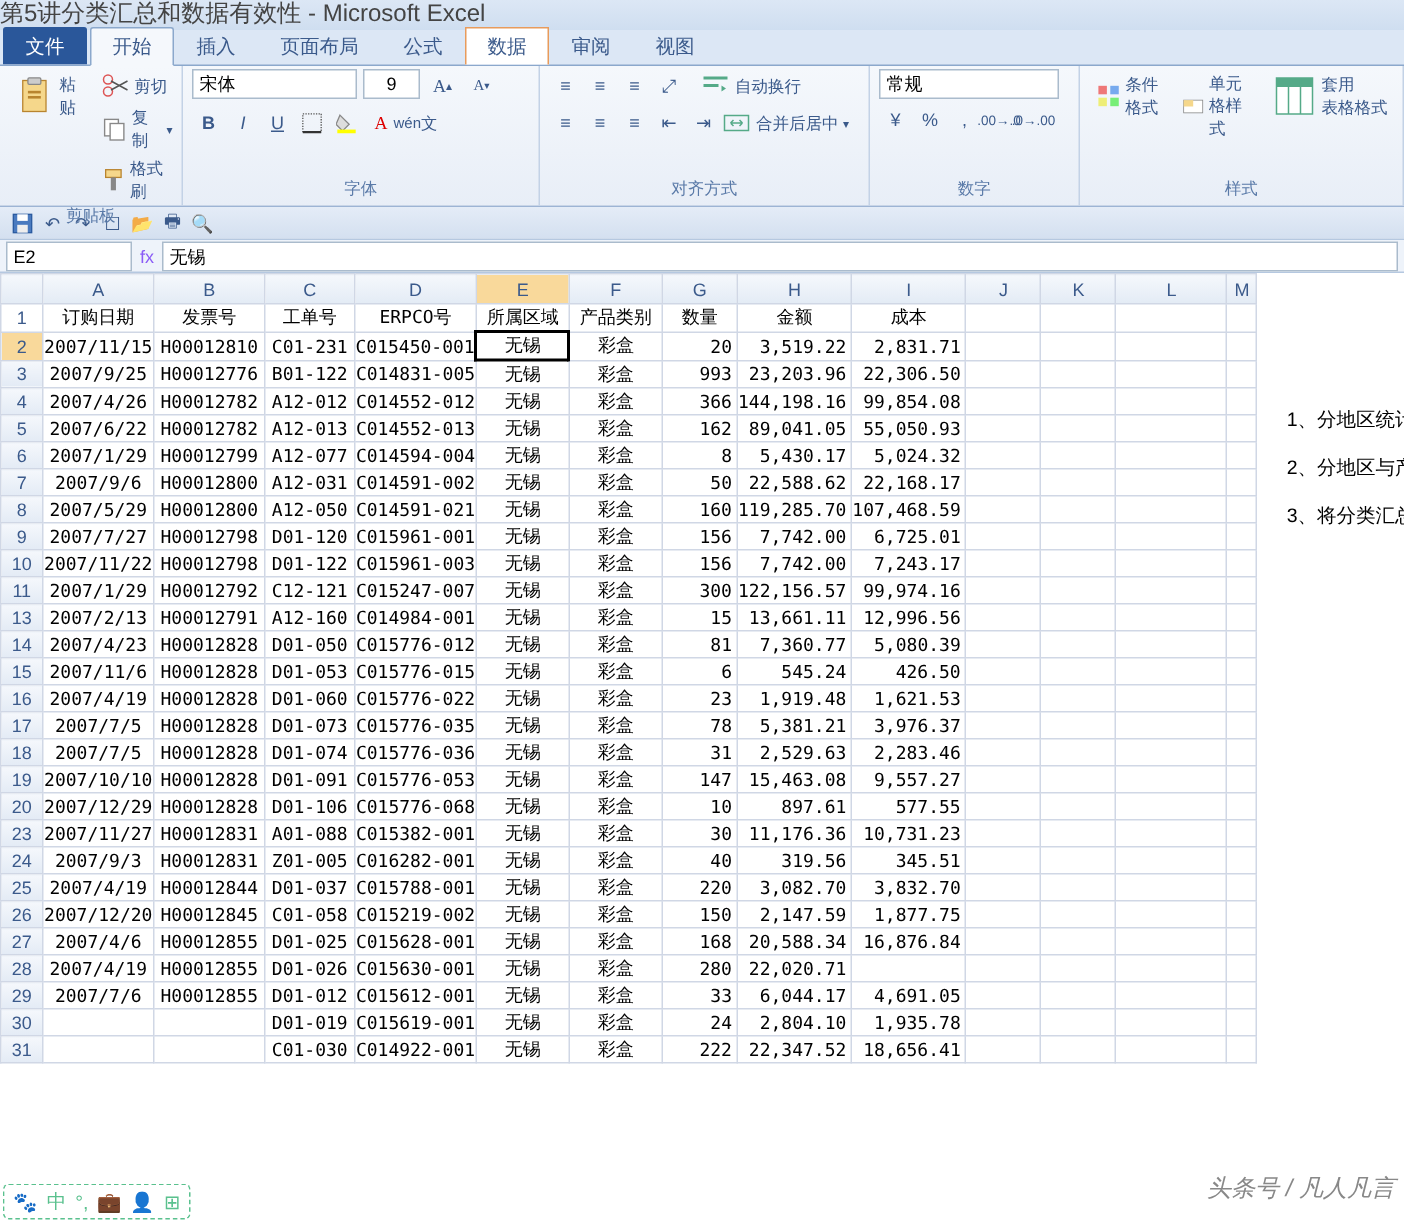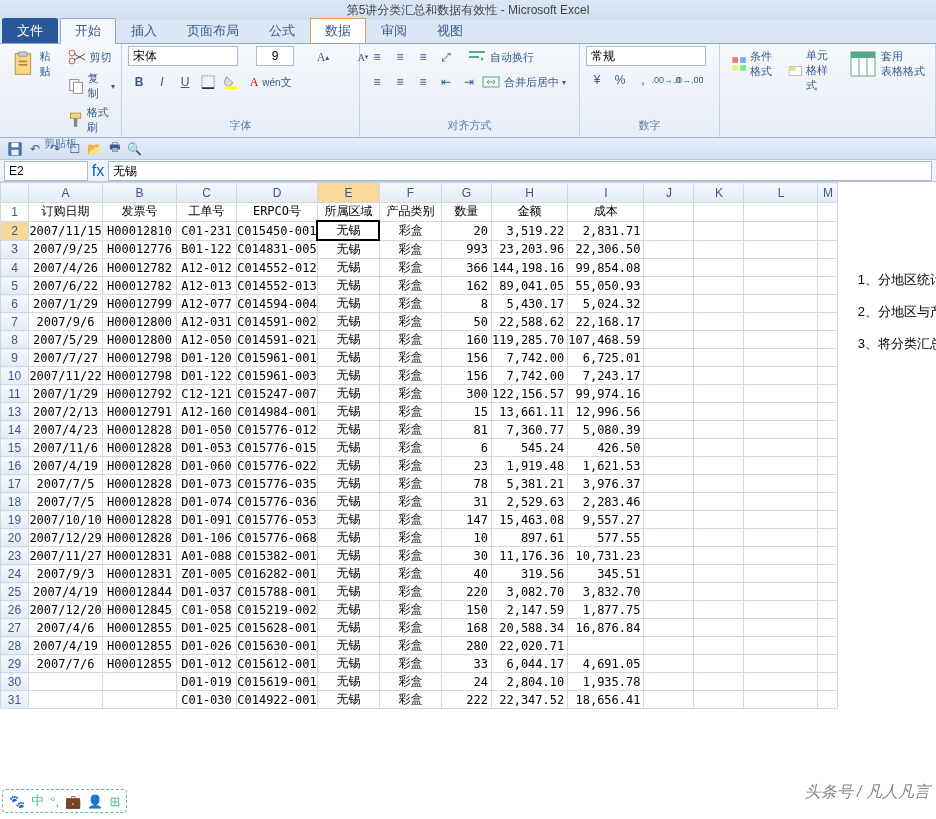--- a/index.html
+++ b/index.html
@@ -1,41 +1,41 @@
 <!DOCTYPE html>
 <html><head>
 <meta charset="utf-8">
 <style>
 *{box-sizing:border-box;margin:0;padding:0;font-family:"Microsoft YaHei","SimSun",Arial,sans-serif}
 body{background:#fff;overflow:hidden;width:936px;height:819px;position:relative}
-.title-bar{height:20px;background:linear-gradient(#dce7f5,#cfdef0);text-align:center;font-size:12px;line-height:20px;color:#444}
+.title-bar{height:20px;background:linear-gradient(#dce7f5,#cfdef0);font-size:16px;line-height:20px;color:#444}
 .tabs{height:24px;background:#dce7f5;display:flex;align-items:flex-end;padding-left:2px;border-bottom:1px solid #8ba8cc}
 .tab{padding:3px 14px;font-size:13px;color:#3b5a8b;cursor:pointer;border:1px solid transparent;border-bottom:none}
 .tab.file{background:#2a579a;color:#fff;border-radius:2px 2px 0 0;margin-right:2px}
 .tab.active{background:#f5f8fc;border:1px solid #8ba8cc;border-bottom:1px solid #f5f8fc;margin-bottom:-1px;border-radius:2px 2px 0 0}
 .tab.hot{border:1px solid #e89b5c;border-bottom:none;background:#fff}
 .ribbon{height:94px;background:linear-gradient(#f5f8fc,#e8eef7);display:flex;border-bottom:1px solid #9db4d4}
 .grp{border-right:1px solid #c3d2e6;padding:2px 6px;display:flex;flex-direction:column;justify-content:space-between;position:relative}
 .grp-lbl{font-size:11px;color:#5a7aa8;text-align:center;padding-bottom:2px}
 .grp-body{flex:1;display:flex;align-items:flex-start;gap:4px}
 .btn-big{display:flex;flex-direction:row;align-items:center;gap:2px;padding:2px 4px;cursor:pointer;font-size:11px;color:#3b5a8b}
 .ico{width:20px;height:20px;display:inline-block}
 .ico-lg{width:32px;height:32px}
 .small-row{display:flex;align-items:center;gap:3px;font-size:11px;color:#3b5a8b;padding:1px 0;cursor:pointer}
 .font-box{display:flex;flex-direction:column;gap:3px}
-.font-sel{display:flex;gap:18px}
+.font-sel{display:flex;gap:4px}
 .font-name{width:110px;height:20px;border:1px solid #abc;background:#fff;font-size:12px;padding:0 4px;line-height:18px}
 .font-sz{width:38px;height:20px;border:1px solid #abc;background:#fff;font-size:12px;text-align:center;line-height:18px}
 .btn-row{display:flex;gap:1px}
 .tbtn{width:22px;height:22px;border:1px solid transparent;display:flex;align-items:center;justify-content:center;font-size:12px;cursor:pointer;color:#3b5a8b}
 .qat{height:22px;background:linear-gradient(#e4ecf7,#d4e0f0);display:flex;align-items:center;gap:2px;padding:0 6px;border-bottom:1px solid #b5c8e0}
 .qat .tbtn{width:18px;height:18px}
 .namebar{height:22px;background:#eef3fa;display:flex;align-items:center;border-bottom:1px solid #b5c8e0}
 .namebox{width:84px;height:20px;border:1px solid #abc;background:#fff;font-size:12px;padding:0 4px;line-height:18px;margin-left:4px}
-.fx{width:20px;text-align:center;color:#0369a1;font-size:16px}
+.fx{width:20px;text-align:center;color:#8b5cf6;font-size:12px}
 .formula{flex:1;height:20px;border:1px solid #abc;background:#fff;font-size:12px;padding:0 4px;line-height:18px;margin-right:4px}
 .sheet{position:relative;height:630px;overflow:hidden}
 table{border-collapse:collapse;table-layout:fixed}
 th,td{border:1px solid #d0d7e5;font-size:12px;height:17px;padding:0;text-align:center;vertical-align:middle;white-space:nowrap;overflow:hidden}
 .colhdr th{background:linear-gradient(#f5f8fc,#e3ebf5);color:#3b5a8b;font-weight:normal;height:20px}
 .colhdr th.sel{background:#f9d99b}
 .rowhdr{background:linear-gradient(#f5f8fc,#e3ebf5);color:#3b5a8b;width:28px}
 .rowhdr.sel{background:#f9d99b}
 .corner{background:#e3ebf5;width:28px}
 .datacell{font-family:"SimSun",monospace}
@@ -210,20 +210,21 @@
           <svg class="ico-lg" viewBox="0 0 32 32">
             <rect x="4" y="4" width="24" height="24" fill="#fff" stroke="#5a8"></rect>
             <rect x="4" y="4" width="24" height="6" fill="#5a8"></rect>
             <line x1="12" y1="4" x2="12" y2="28" stroke="#5a8"></line>
             <line x1="20" y1="4" x2="20" y2="28" stroke="#5a8"></line>
           </svg>
           <span style="white-space:pre">套用
 表格格式</span>
         </div>
     </div>
+    <div class="grp-lbl">样式</div>
   </div>
 </div>
 
 <div class="qat">
   <div class="tbtn">
       <svg width="14" height="14" viewBox="0 0 16 16">
         <rect x="1" y="1" width="14" height="14" fill="#4a7abf" stroke="#2a5a9f"></rect>
         <rect x="4" y="1" width="8" height="5" fill="#fff"></rect>
         <rect x="4" y="9" width="8" height="6" fill="#eee"></rect>
       </svg>

